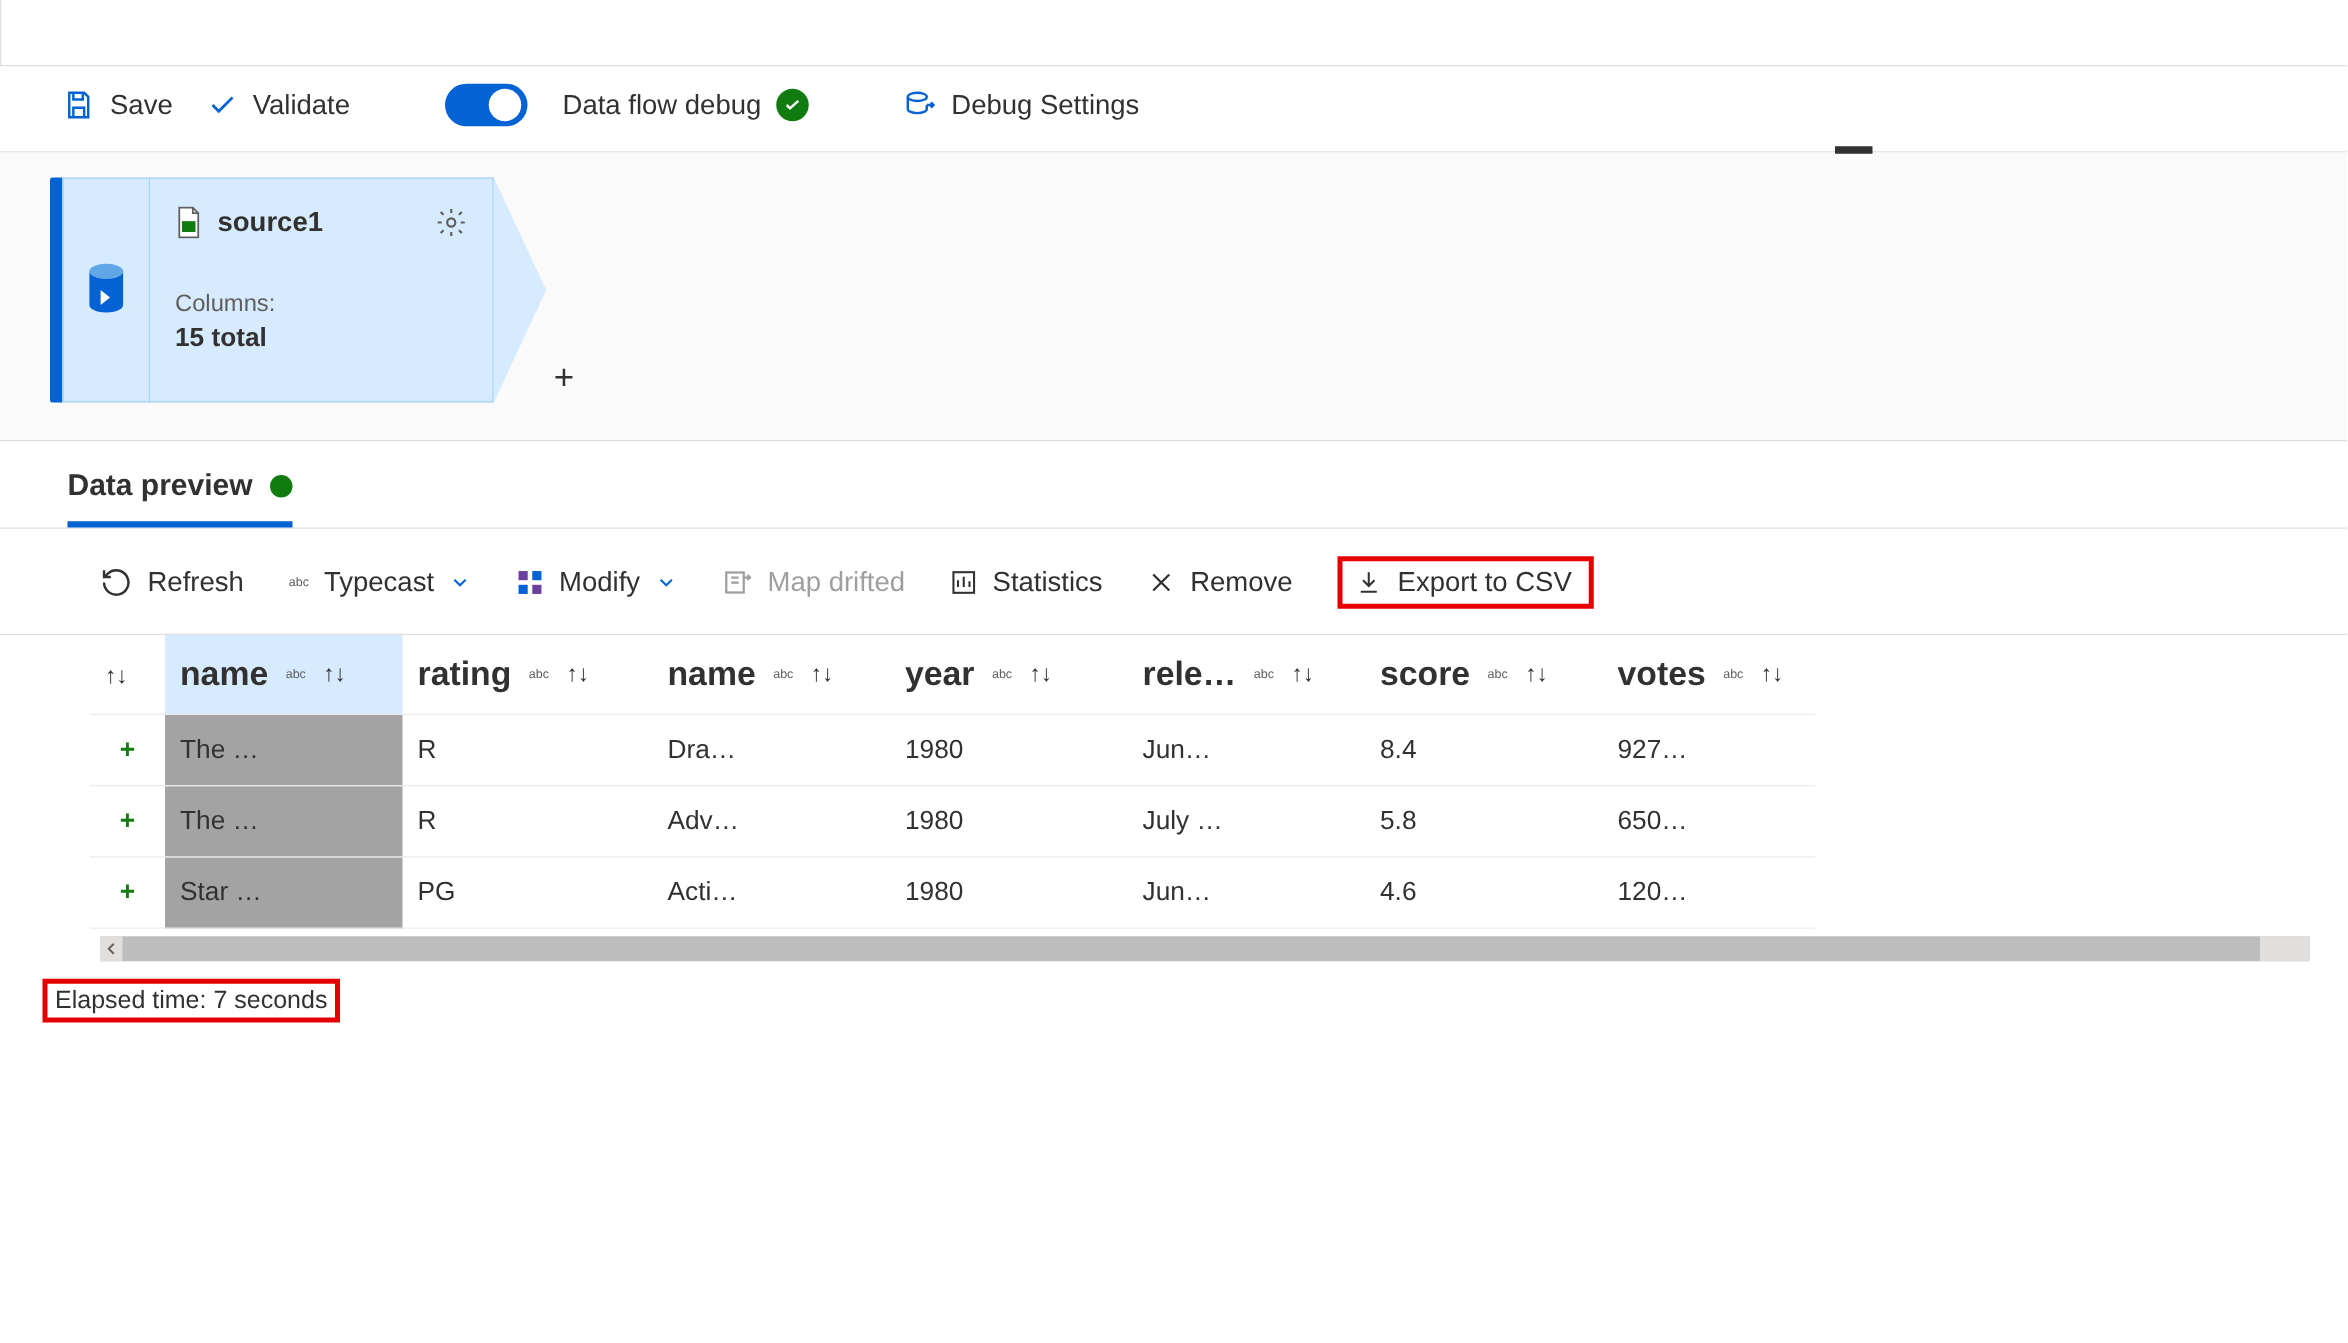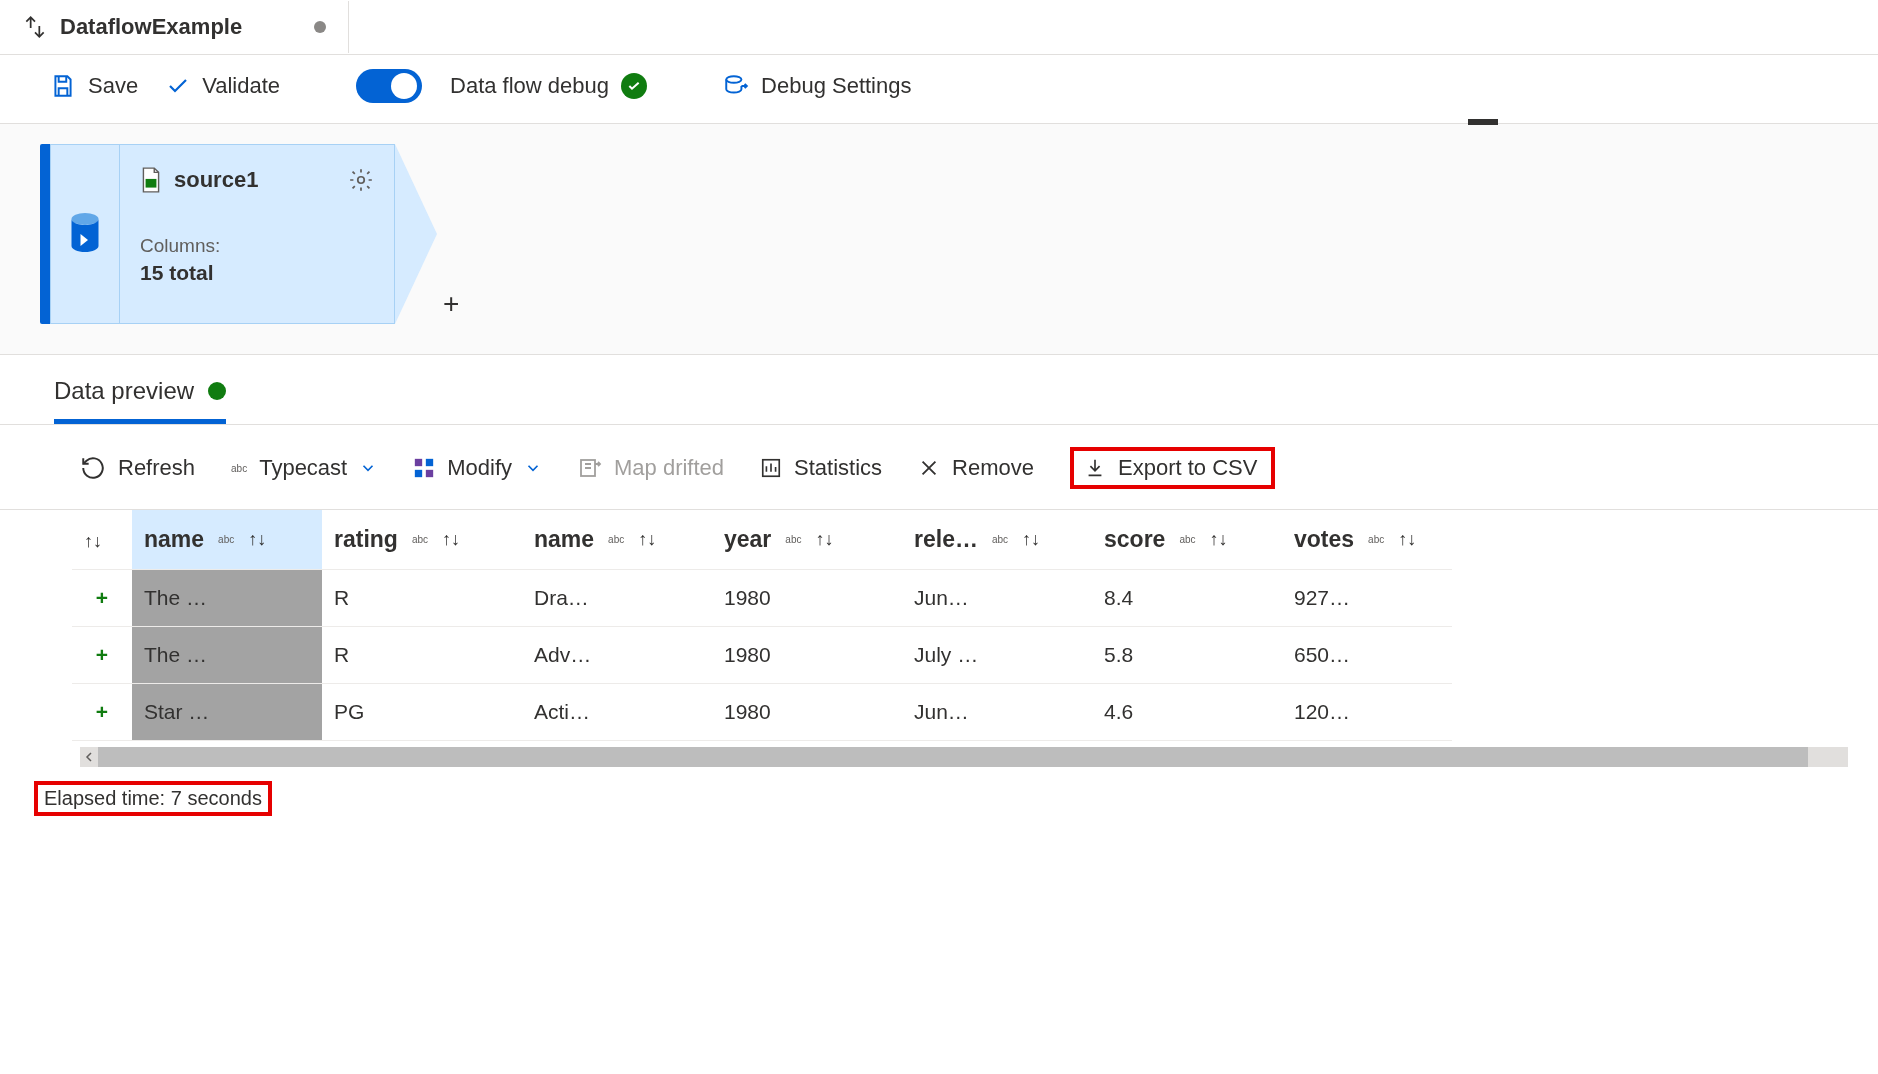--- a/index.html
+++ b/index.html
@@ -106,69 +106,59 @@
 
 .preview-tabs {
   display: flex; align-items: center; gap: 14px;
   padding: 22px 0 0 54px;
 }
 .ptab {
   font-size: 24px; font-weight: 400; padding-bottom: 14px;
   border-bottom: 5px solid transparent; cursor: pointer;
   display: inline-flex; align-items: center; gap: 14px;
 }
-.ptab.active { border-bottom-color: #0363d4; font-weight: 400; text-align: center; }
+.ptab.active { border-bottom-color: #0363d4; font-weight: 700; text-align: center; }
 .green-dot { width: 18px; height: 18px; border-radius: 50%; background: #107c10; }
 
 .preview-toolbar {
   display: flex; align-items: center; gap: 36px;
   padding: 22px 0 20px 80px;
   border-top: 1px solid #e1dfdd;
   border-bottom: 1px solid #e1dfdd;
   font-size: 22px;
 }
 .ptbtn { display: inline-flex; align-items: center; gap: 12px; cursor: pointer; }
 .ptbtn.disabled { color: #a19f9d; cursor: default; }
 .redbox { border: 4px solid #e60000; padding: 4px 14px 4px 10px; }
 .abc { font-size: 10px; color: #605e5c; }
 .chev { color: #0363d4; }
 
 .grid { padding: 0 0 0 72px; }
 table { border-collapse: collapse; width: 1380px; }
 th, td { text-align: left; padding: 16px 12px; font-size: 21px; border-bottom: 1px solid #edebe9; }
 th { font-weight: 400; }
-th .colname { font-weight: 600; font-size: 23px; }
+th .colname { font-weight: 600; font-size: 27px; }
 th.sel { background: #d6ebff; }
 td.sel { background: #a3a3a3; }
 .sort-icon { color: #323130; font-size: 18px; }
 .row-plus { color: #107c10; font-weight: 700; text-align: center; }
 .th-inner { display: flex; align-items: center; gap: 14px; }
 .scrollbar { height: 20px; background: #bdbdbd; margin: 6px 30px 0 80px; position: relative; }
 .scrollbar .thumb-left { position: absolute; left: 0; top: 0; width: 18px; height: 20px; background: #e1dfdd; display:flex; align-items:center; justify-content:center;}
 .scrollbar .thumb-right { position: absolute; right: 0; top: 0; width: 40px; height: 20px; background: #e1dfdd; }
 
 .footer { padding: 14px 0 24px 34px; }
 .footer .redbox { display: inline-block; font-size: 20px; padding: 2px 6px;}
 
 svg { display: block; }
 </style>
 </head>
 <body>
 
 <div class="header-tabs">
-  <div class="tab">
-    <span>
-      <svg width="26" height="26" viewBox="0 0 24 24" fill="none" stroke="#323130" stroke-width="1.6">
-        <path d="M4 7l4-4 4 4M8 3v10"></path>
-          <path d="M20 17l-4 4-4-4M16 21V11"></path>
-      </svg>
-    </span>
-    <span class="tab-name">DataflowExample</span>
-    <span class="dirty-dot"></span>
-  </div>
   <div class="breadcrumb-area"></div>
 </div>
 
 <div class="toolbar">
   <span class="tbtn">
     <span>
       <svg width="26" height="26" viewBox="0 0 24 24" fill="none" stroke="#0363d4" stroke-width="1.8">
         <path d="M5 3h11l3 3v15H5z"></path>
           <path d="M8 3v5h7V3M8 21v-7h8v7"></path>
       </svg>

